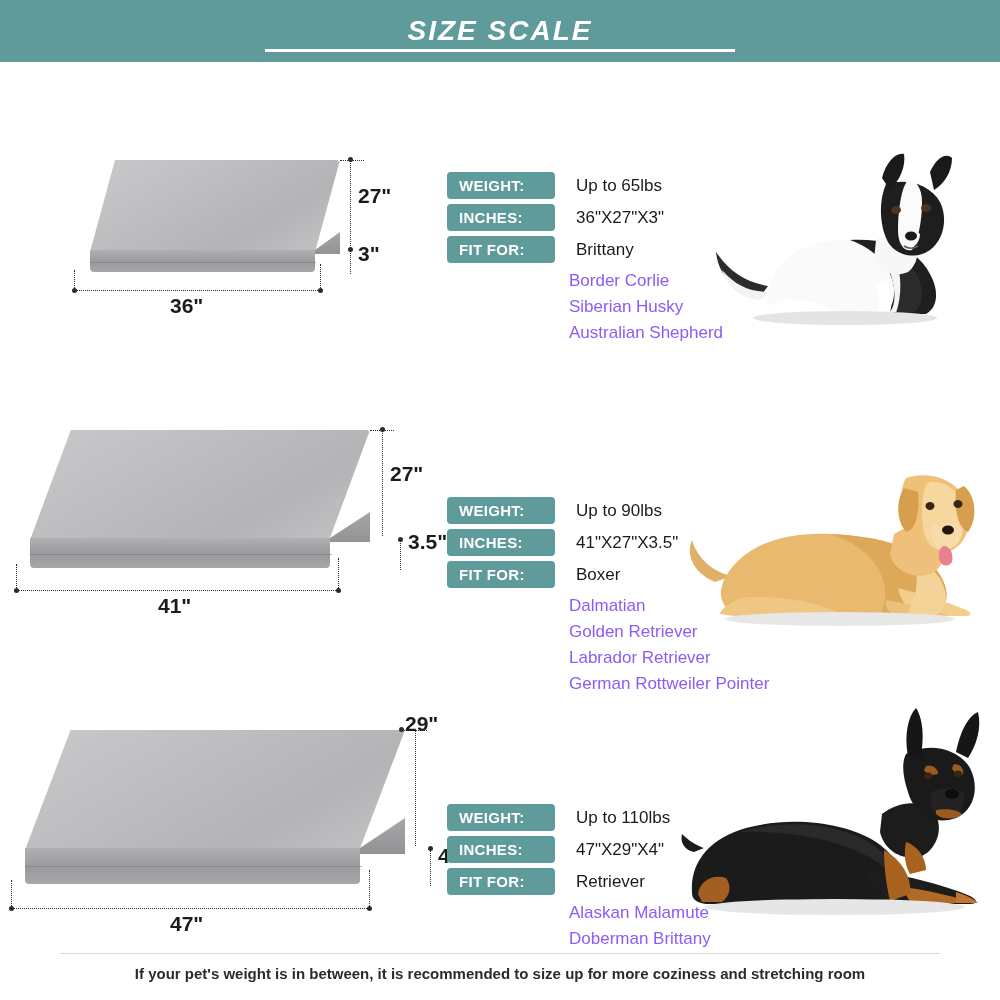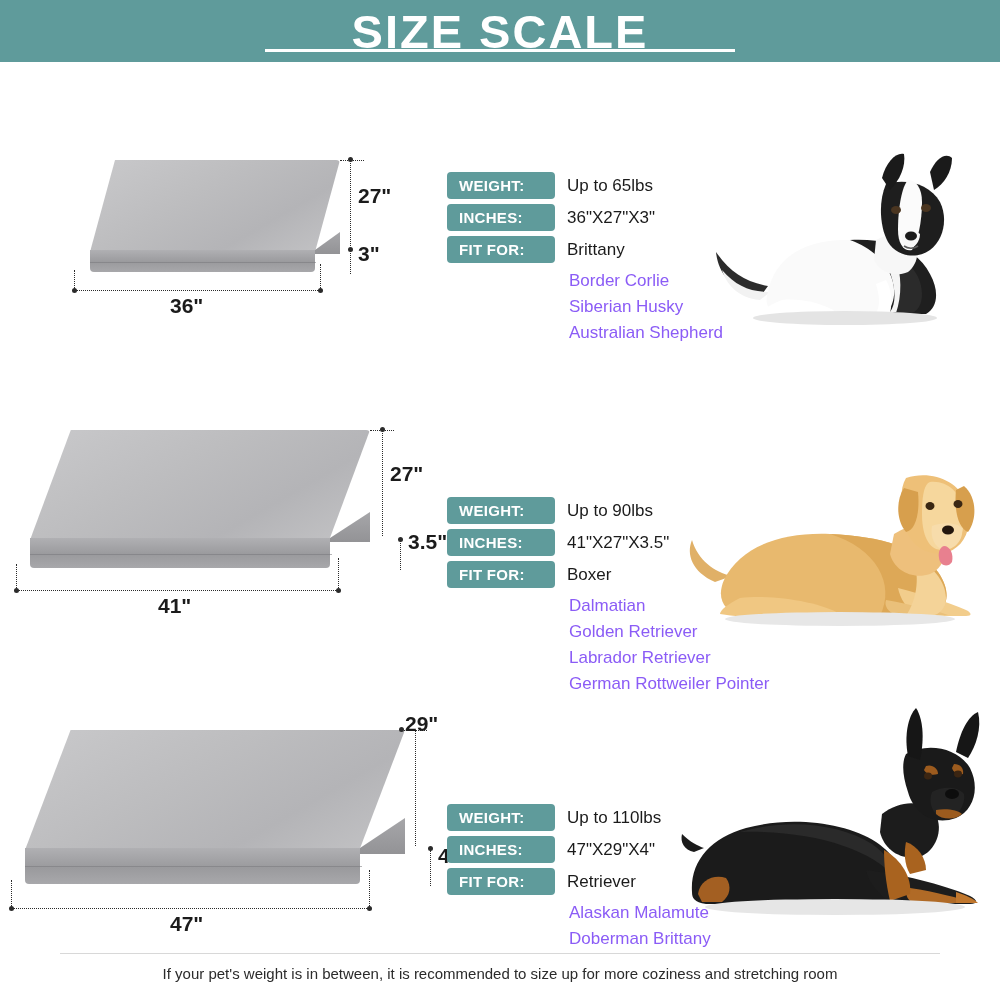--- a/index.html
+++ b/index.html
@@ -18,24 +18,25 @@
     width: 100%;
     height: 62px;
     background: #5f9b9b;
     display: flex;
     align-items: center;
     justify-content: center;
     position: relative;
   }
   .header-title {
     color: #ffffff;
-    font-size: 47px;
+    font-size: 28px;
     font-weight: bold;
     letter-spacing: 2px;
     line-height: 1;
+    font-style: italic;
   }
   .header-rule {
     position: absolute;
     bottom: 10px;
     left: 50%;
     transform: translateX(-50%);
     width: 470px;
     height: 3px;
     background: #ffffff;
   }
@@ -124,21 +125,21 @@
     letter-spacing: .3px;
     padding: 5px 10px 5px 12px;
     border-radius: 4px;
     width: 108px;
     text-align: left;
     flex: none;
   }
   .spec-val {
     font-size: 17px;
     color: #1b1b1b;
-    padding-left: 12px;
+    padding-left: 21px;
     padding-top: 4px;
     white-space: nowrap;
   }
   .breeds {
     margin-top: 0;
     padding-left: 122px;
   }
   .breed {
     font-size: 17px;
     color: #8b5cf6;
@@ -151,20 +152,21 @@
 
   
   .footer-note {
     position: absolute;
     bottom: 18px;
     left: 0;
     width: 1000px;
     text-align: center;
     font-size: 15px;
     color: #2b2b2b;
+    font-weight: bold;
   }
   .footer-rule {
     position: absolute;
     bottom: 46px;
     left: 60px;
     width: 880px;
     height: 1px;
     background: #d8d8d8;
   }
 </style>

